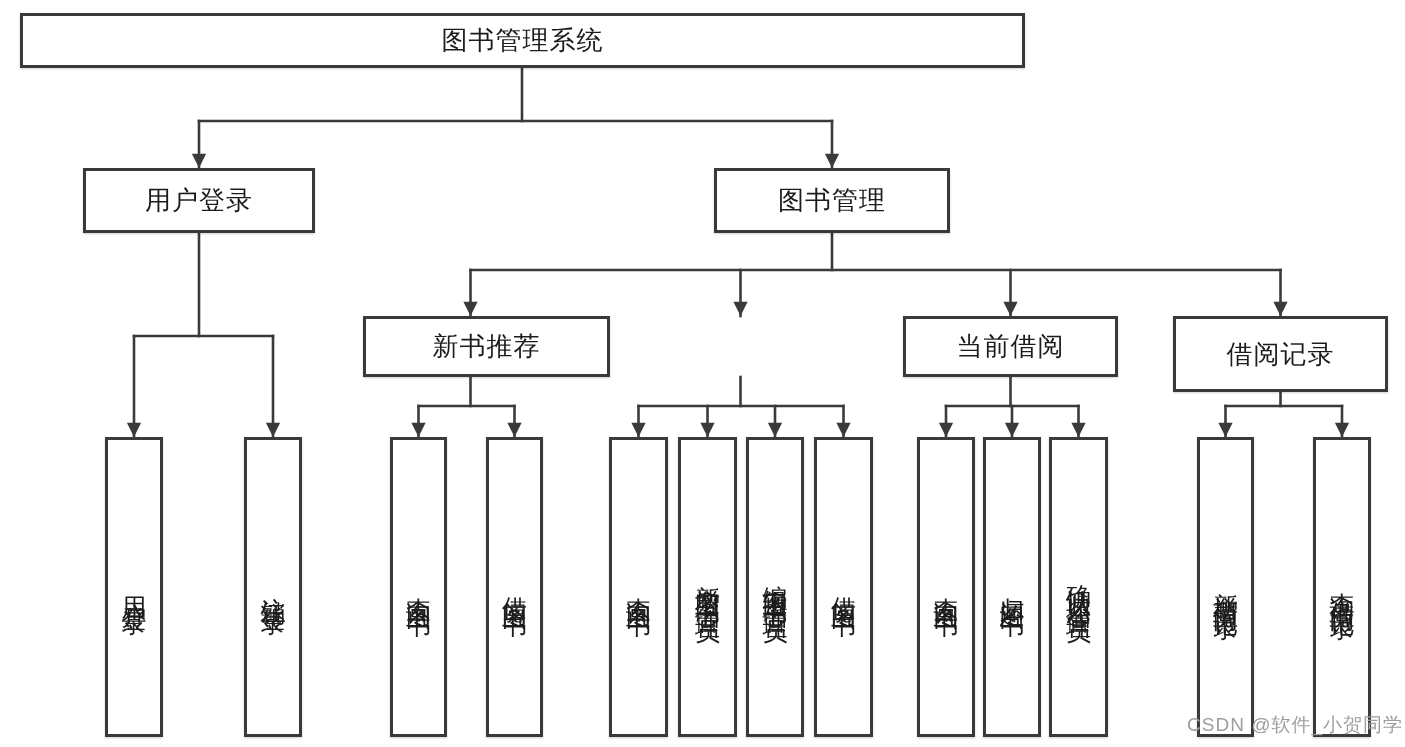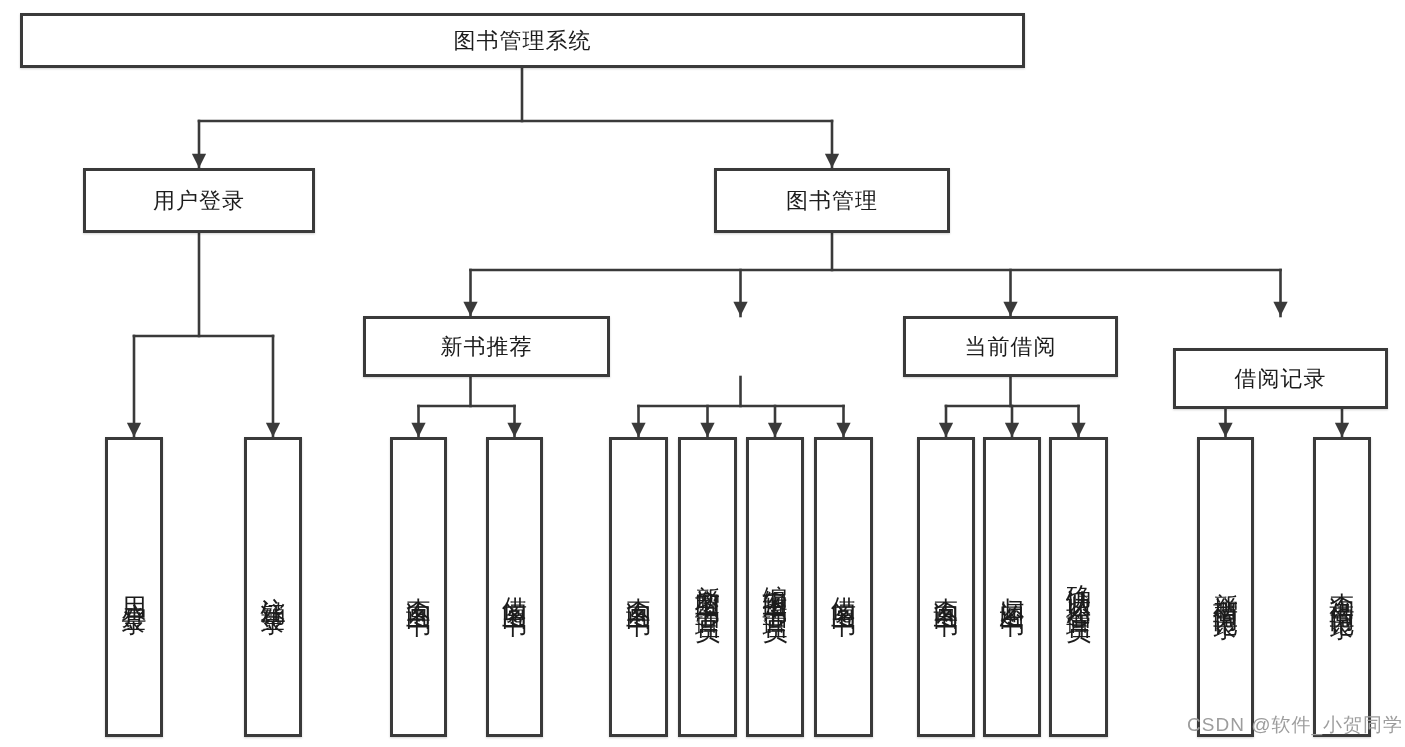--- a/index.html
+++ b/index.html
@@ -28,21 +28,21 @@
     box-sizing: border-box;
     background: #ffffff;
     border: 3px solid #3a3a3a;
     display: flex;
     align-items: center;
     justify-content: center;
     color: #1c1c1c;
     box-shadow: 0 1px 2px rgba(0,0,0,0.18);
   }
   .node.h span {
-    font-size: 22px;
+    font-size: 26px;
     letter-spacing: 1px;
     white-space: nowrap;
   }
   .node.v span {
     writing-mode: vertical-rl;
     text-orientation: mixed;
     font-size: 25px;
     letter-spacing: 5px;
     line-height: 1;
     white-space: nowrap;
@@ -120,21 +120,21 @@
   <div class="node h" style="left:714px; top:168px; width:236px; height:65px;justify-content:center;">
     <span>图书管理</span>
   </div>
 
   <div class="node h" style="left:363px; top:316px; width:247px; height:61px;">
     <span>新书推荐</span>
   </div>
   <div class="node h" style="left:903px; top:316px; width:215px; height:61px;">
     <span>当前借阅</span>
   </div>
-  <div class="node h" style="left:1173px; top:316px; width:215px; height:61px;margin-top:32px;">
+  <div class="node h" style="left:1173px; top:316px; width:215px; height:76px;">
     <span>借阅记录</span>
   </div>
 
   <div class="node v" style="left:105px; top:437px; width:58px; height:300px;">
     <span>用户登录</span>
   </div>
   <div class="node v" style="left:244px; top:437px; width:58px; height:300px;">
     <span>注销登录</span>
   </div>
 

